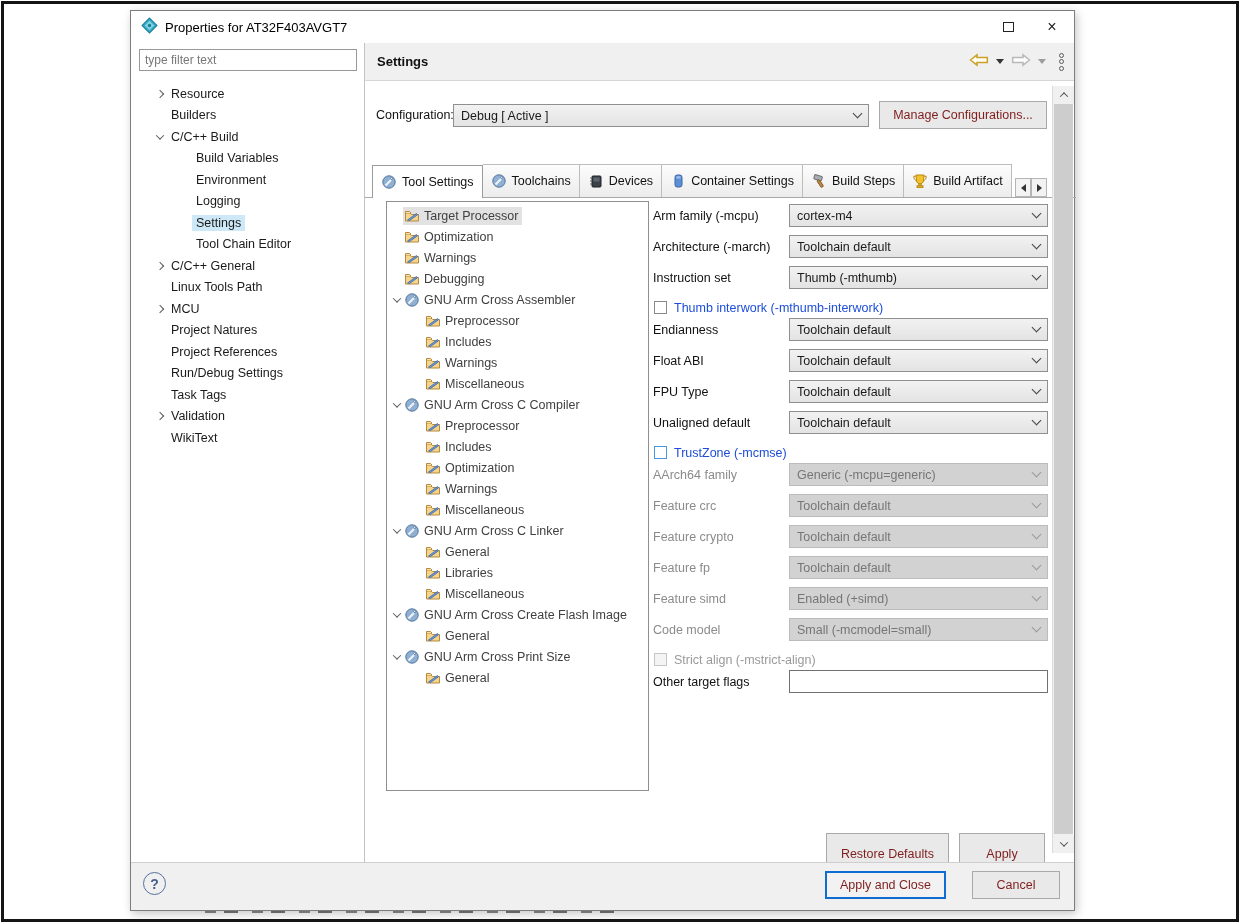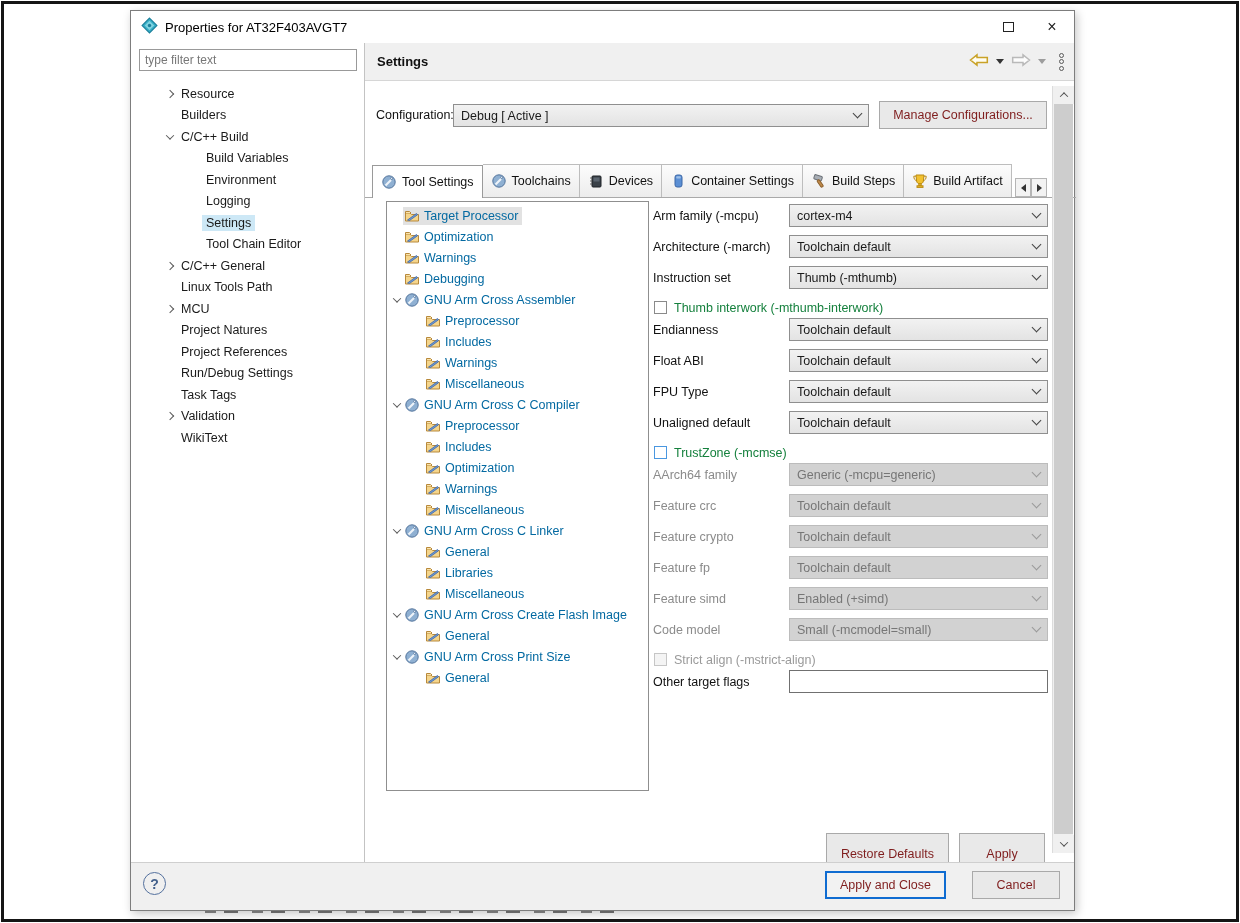--- a/index.html
+++ b/index.html
@@ -17,21 +17,21 @@
   .win-btns { margin-left:auto; display:flex; height:100%; }
   .win-btn { width:44px; height:100%; display:flex; align-items:center; justify-content:center; cursor:default; }
   .max-glyph { width:11px; height:10px; border:1px solid #222; display:inline-block; }
   .close-glyph { font-size:16px; color:#222; line-height:1; }
 
   
   .sidebar { position:absolute; left:0; top:32px; width:233px; bottom:48px; background:#fff; }
   .v-divider { position:absolute; left:233px; top:32px; bottom:48px; width:1px; background:#c3c3c3; }
   .filter-input { position:absolute; left:8px; top:6px; width:218px; height:22px; border:1px solid #999; font-size:12px; padding:0 5px; font-family:inherit; color:#333; background:#fff; }
   .filter-input::placeholder { color:#777; }
-  .side-tree { position:absolute; left:0; top:40px; right:0; bottom:0; overflow:hidden;margin-left:10px; }
+  .side-tree { position:absolute; left:0; top:40px; right:0; bottom:0; overflow:hidden; }
   .side-row { display:flex; align-items:center; height:21.5px; font-size:12.5px; color:#1a1a1a; cursor:default; }
   .side-row .chev-slot { width:14px; margin-left:22px; display:flex; align-items:center; justify-content:center; }
   .side-row.child .chev-slot { margin-left:47px; }
   .side-label { padding:1px 4px; white-space:nowrap; }
   .side-label.selected { background:#cde8f6; }
   .chev { width:6px; height:6px; border-right:1.5px solid #5a5a5a; border-bottom:1.5px solid #5a5a5a; display:inline-block; }
   .chev.collapsed { transform:rotate(-45deg); }
   .chev.expanded { transform:rotate(45deg) translate(-1px,-1px); }
 
   
@@ -65,38 +65,38 @@
   .tab + .tab { border-left:none; }
   .tab.active { background:#fff; height:28px; margin-bottom:-1px; border-color:#9a9a9a; z-index:2; }
   .tab .ticon { width:16px; height:16px; display:inline-flex; }
   .tab-scrolls { position:absolute; left:650px; top:97px; display:flex; }
   .tab-scroll { width:16px; height:19px; border:1px solid #b5b5b5; background:#f3f3f3; display:flex; align-items:center; justify-content:center; }
   .tri-left { width:0; height:0; border-top:4px solid transparent; border-bottom:4px solid transparent; border-right:5px solid #333; }
   .tri-right { width:0; height:0; border-top:4px solid transparent; border-bottom:4px solid transparent; border-left:5px solid #333; }
 
   
   .tool-tree { position:absolute; left:21px; top:120px; width:263px; height:590px; border:1px solid #8f8f8f; background:#fff; overflow:hidden; padding-top:3px; }
-  .tool-row { display:flex; align-items:center; height:21px; font-size:12.5px; color:#0369a1; padding-left:3px; cursor:default; }
+  .tool-row { display:flex; align-items:center; height:21px; font-size:12.5px; color:#404040; padding-left:3px; cursor:default; }
   .tool-row .chev-slot { width:13px; display:flex; align-items:center; justify-content:center; flex:none; }
   .tool-row.level1 { padding-left:37px; }
   .sel-group { display:flex; align-items:center; gap:4px; padding:1px 4px 1px 1px; white-space:nowrap; }
   .sel-group.selected { background:#e2e2e2; }
   .node-icon { width:16px; height:16px; display:inline-flex; flex:none; }
 
   
   .form { position:absolute; left:288px; top:123px; width:395px; }
   .form-row { display:flex; align-items:center; height:31px; padding-bottom:8px; }
   .form-label { width:136px; font-size:12.5px; color:#111; flex:none; }
   .form-label.disabled { color:#8b8b8b; }
   .form-row .combo, .form-row .text-input { flex:1; }
   .check-row { display:flex; align-items:center; height:21px; }
   .check-box { width:13px; height:13px; background:#fff; border:1px solid #8a8a8a; margin:0 7px 0 1px; flex:none; }
   .check-box.focused { border:1.5px solid #4a97e0; }
   .check-box.disabled { border-color:#c6c6c6; background:#f4f4f4; }
-  .check-label { font-size:12.5px; color:#15803d; }
+  .check-label { font-size:12.5px; color:#1d4ed8; }
   .check-label.disabled { color:#9a9a9a; }
   .text-input { height:23px; border:1px solid #707070; font-size:12.5px; padding:0 5px; font-family:inherit; background:#fff; }
 
   .panel-actions { position:absolute; right:29px; top:752px; display:flex; gap:10px; }
   .panel-actions .btn { height:42px; padding:0 14px; min-width:86px; }
 
   
   .scrollbar { position:absolute; left:687px; top:5px; width:21px; height:767px; background:#f0f0f0; border-left:1px solid #dcdcdc; }
   .sb-arrow { position:absolute; left:0; width:21px; height:18px; background:#f0f0f0; display:flex; align-items:center; justify-content:center; }
   .sb-up { top:0; } .sb-down { bottom:0; }

